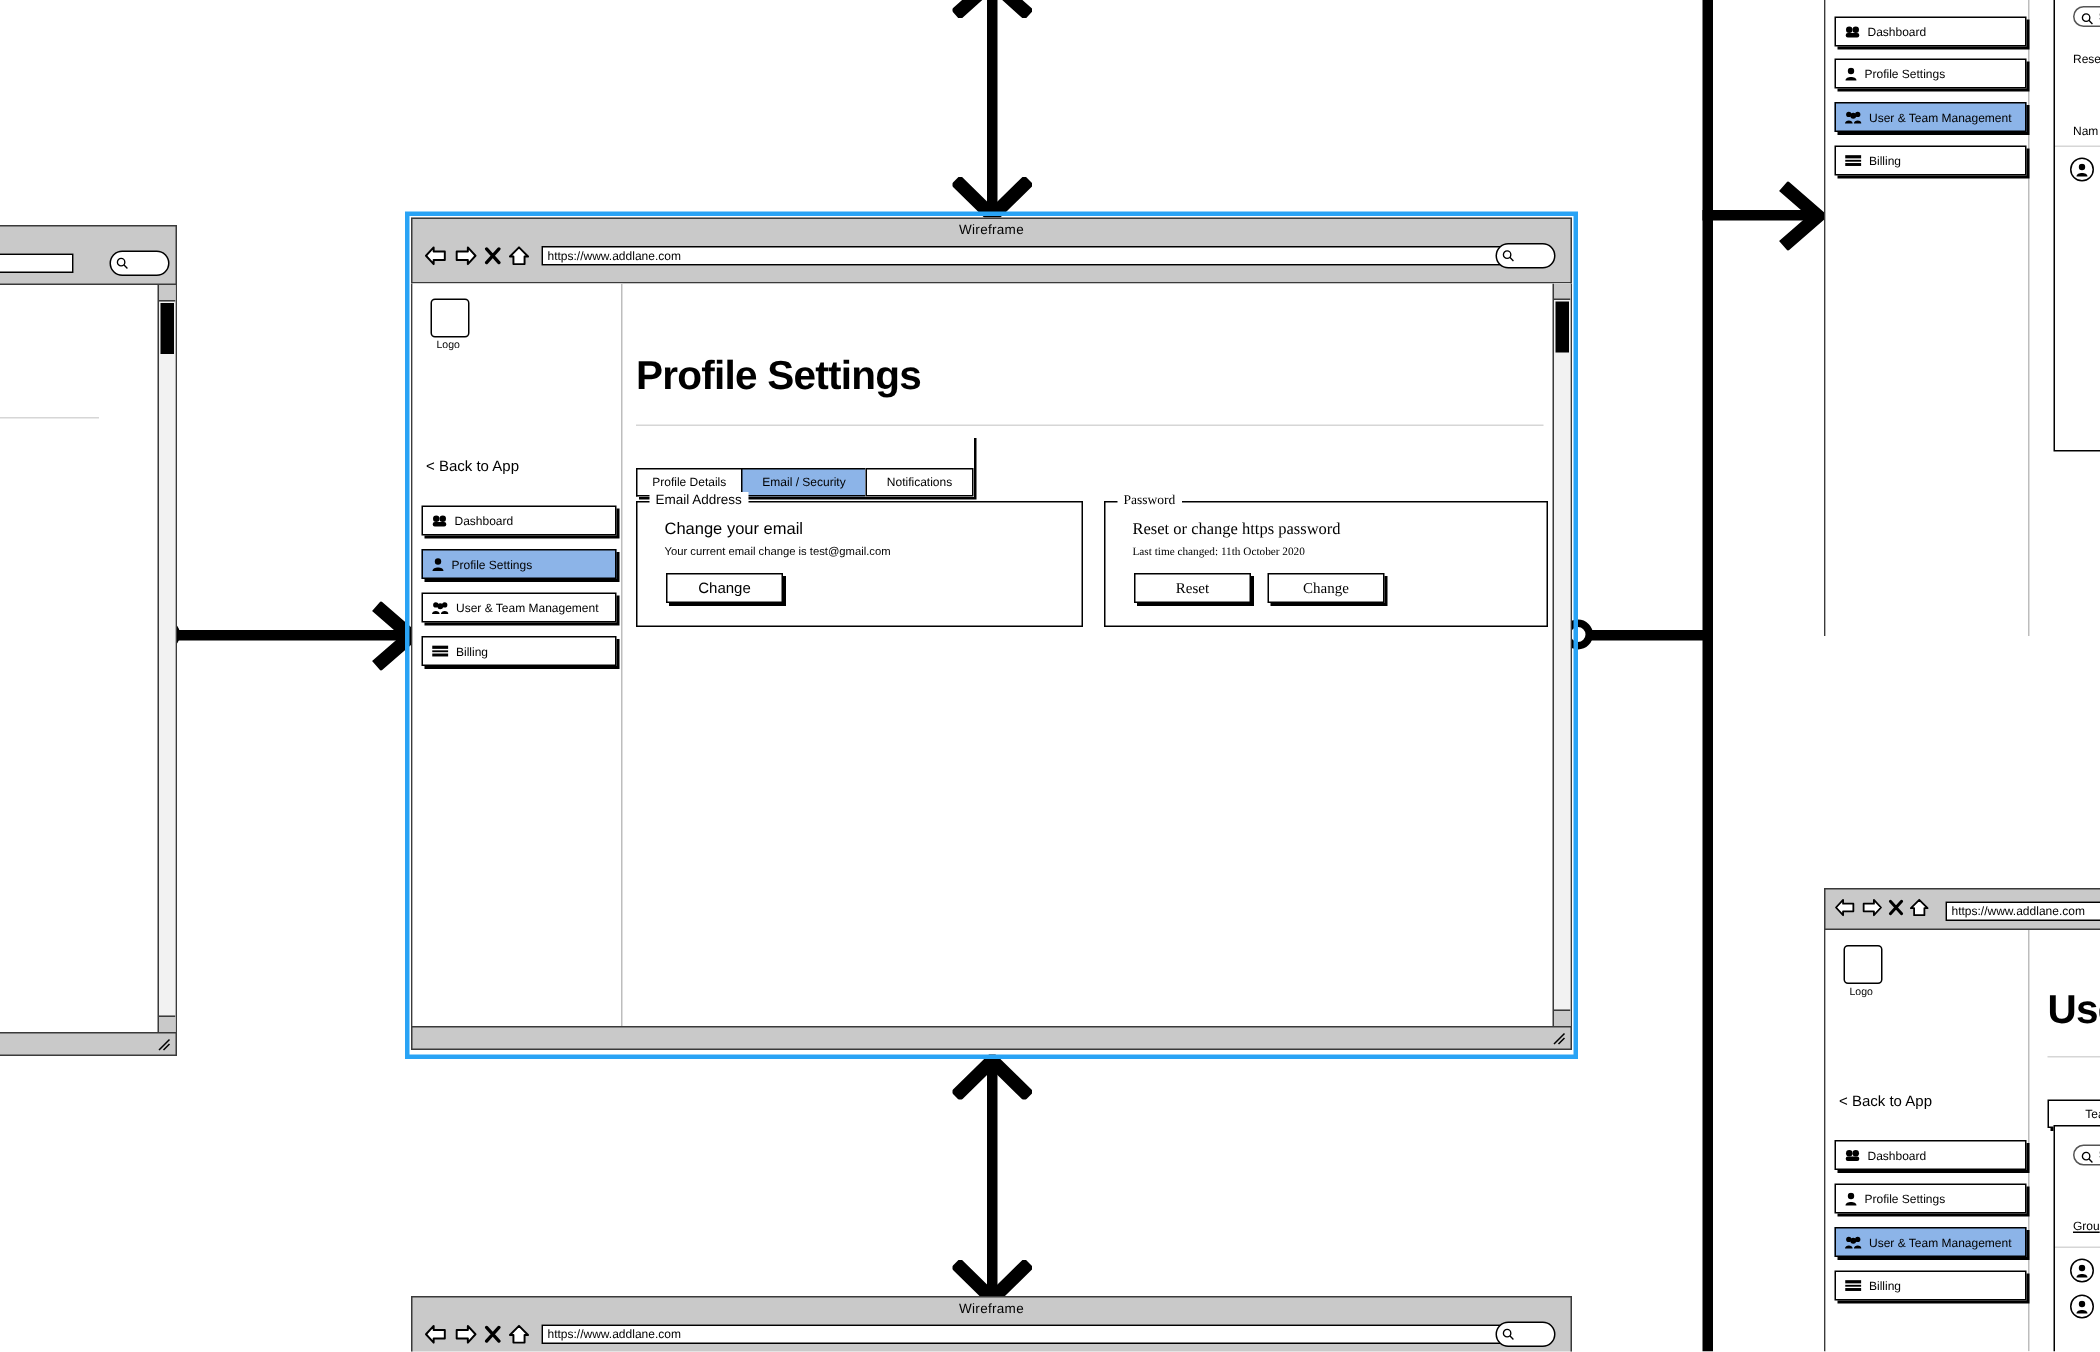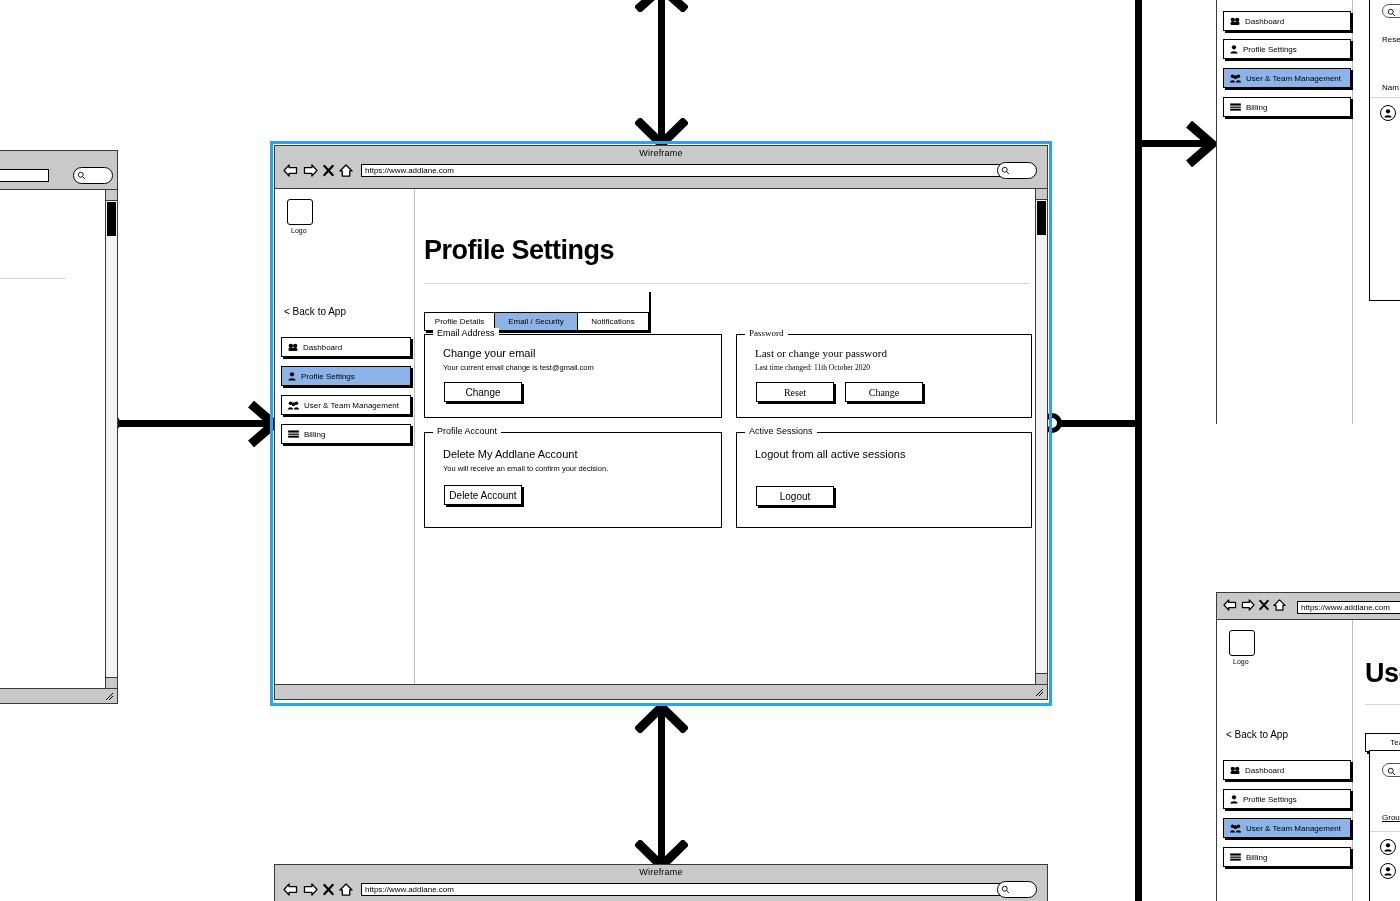--- a/index.html
+++ b/index.html
@@ -290,46 +290,31 @@
         <div class="panel-legend">Email Address</div>
         <div class="panel-h" style="left:18px;top:12px;text-align:right;">Change your email</div>
         <div class="panel-sub" style="left:18px;top:28px;">Your current email change is test@gmail.com</div>
         <div class="wf-btn" style="left:19px;top:47px;width:78px;height:20px;">
             <span>Change</span>
           </div>
       </div>
 
       <div class="panel" style="left:461px;top:145px;width:296px;height:84px;font-family:Liberation Serif, serif;">
         <div class="panel-legend">Password</div>
-        <div class="panel-h" style="left:18px;top:12px;">Last or change your password</div>
+        <div class="panel-h" style="left:18px;top:12px;">Reset or change https password</div>
         <div class="panel-sub" style="left:18px;top:28px;text-align:center;">Last time changed: 11th October 2020</div>
         <div class="wf-btn" style="left:19px;top:47px;width:78px;height:20px;">
             <span>Reset</span>
           </div>
         <div class="wf-btn" style="left:108px;top:47px;width:78px;height:20px;">
             <span>Change</span>
           </div>
       </div>
 
-      <div class="panel" style="left:149px;top:243px;width:298px;height:96px;">
-        <div class="panel-legend">Profile Account</div>
-        <div class="panel-h" style="left:18px;top:15px;">Delete My Addlane Account</div>
-        <div class="panel-sub" style="left:18px;top:31px;">You will receive an email to confirm your decision.</div>
-        <div class="wf-btn" style="left:19px;top:52px;width:78px;height:20px;">
-            <span>Delete Account</span>
-          </div>
-      </div>
-
-      <div class="panel" style="left:461px;top:243px;width:296px;height:96px;">
-        <div class="panel-legend">Active Sessions</div>
-        <div class="panel-h" style="left:18px;top:15px;">Logout from all active sessions</div>
-        <div class="wf-btn" style="left:19px;top:53px;width:78px;height:20px;">
-            <span>Logout</span>
-          </div>
-      </div>
+
 
       <div class="vscroll">
         <div class="arrow-btn"></div>
         <div class="thumb"></div>
         <div class="arrow-btn bot"></div>
       </div>
     </div>
 
     <div class="win-foot">
       <svg class="grip" width="9" height="9">

